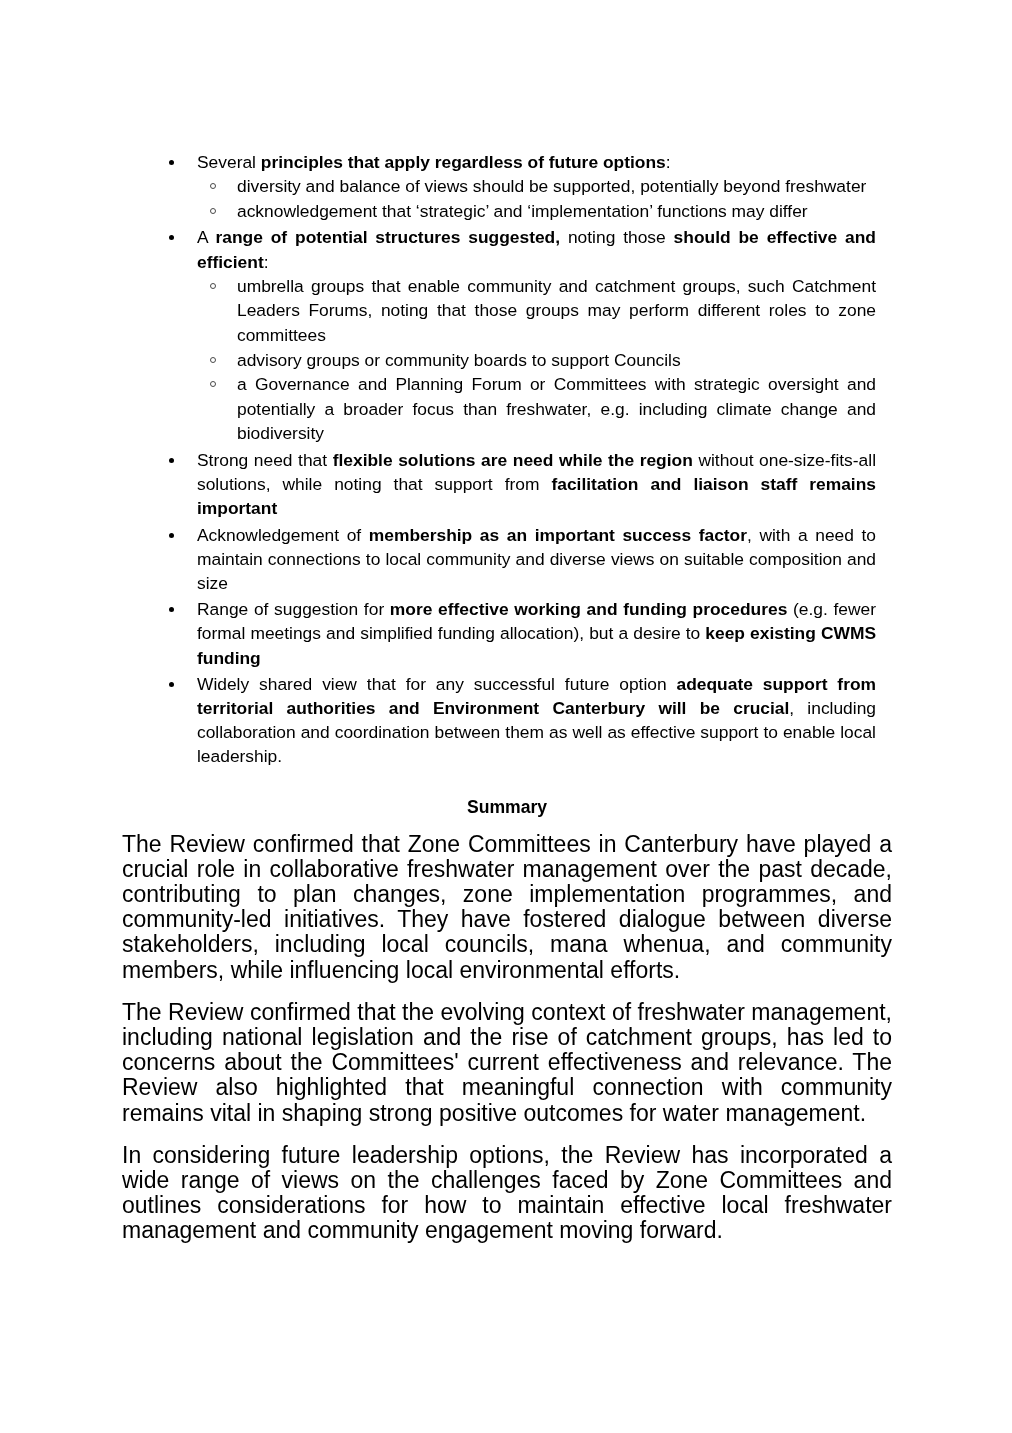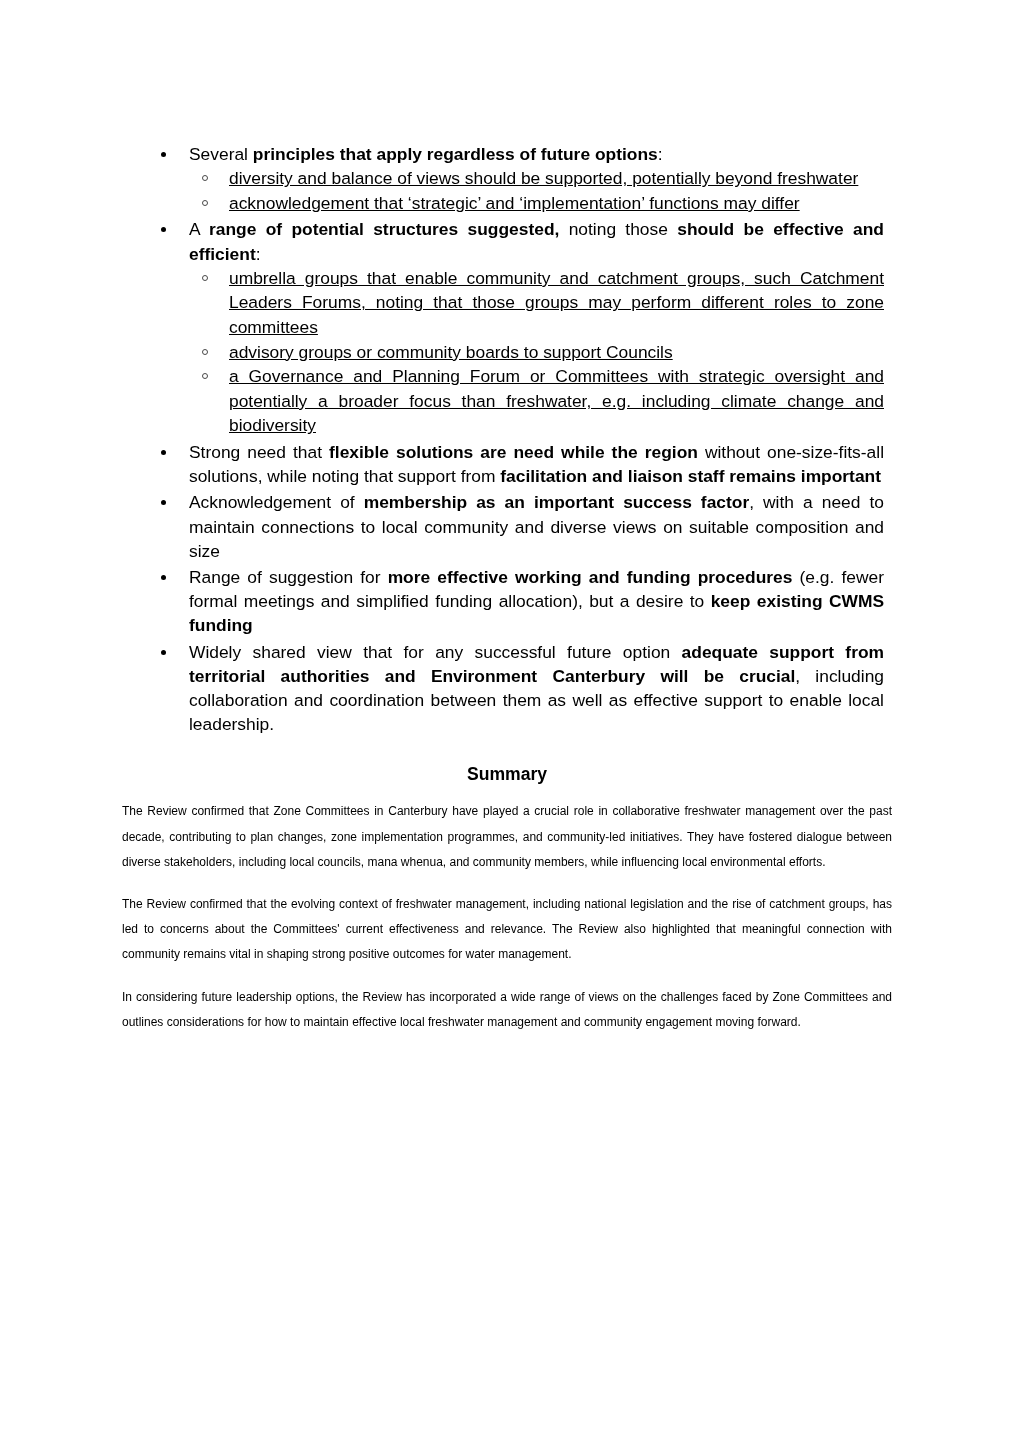--- a/index.html
+++ b/index.html
@@ -22,21 +22,21 @@
     box-sizing: border-box;
     padding: 134px 120px 0 122px;
   }
   .content {
     width: 770px;
   }
 
   
   ul.lvl1 {
     list-style: none;
-    margin: 8px;
+    margin: 16px;
     padding: 0;
   }
   ul.lvl1 > li.b1 {
     position: relative;
     padding-left: 59px;
     margin: 0 0 2px 0;
     font-size: 17.4px;
     line-height: 24.2px;
     text-align: justify;
     text-justify: inter-word;
@@ -48,21 +48,20 @@
     top: 10px;
     width: 5px;
     height: 5px;
     background: #000;
     border-radius: 50%;
   }
   ul.lvl2 {
     list-style: none;
     margin: 0;
     padding: 0;
-    text-decoration: underline;
   }
   ul.lvl2 > li.b2 {
     position: relative;
     padding-left: 40px;
     margin: 0;
     font-size: 17.4px;
     line-height: 24.6px;
     text-align: justify;
     text-justify: inter-word;
   }
@@ -83,21 +82,21 @@
 
   
   h2.heading {
     font-size: 17.6px;
     font-weight: bold;
     margin: 27px 0 14px 0;
     line-height: 22px;
     text-align: center;
   }
   p.para {
-    font-size: 12px;
+    font-size: 23px;
     line-height: 25.2px;
     margin: 0 0 17px 0;
     text-align: justify;
     text-justify: inter-word;
   }
   p.para:last-child { margin-bottom: 0; }
   b { font-weight: bold; }
 </style>
 </head>
 <body>

